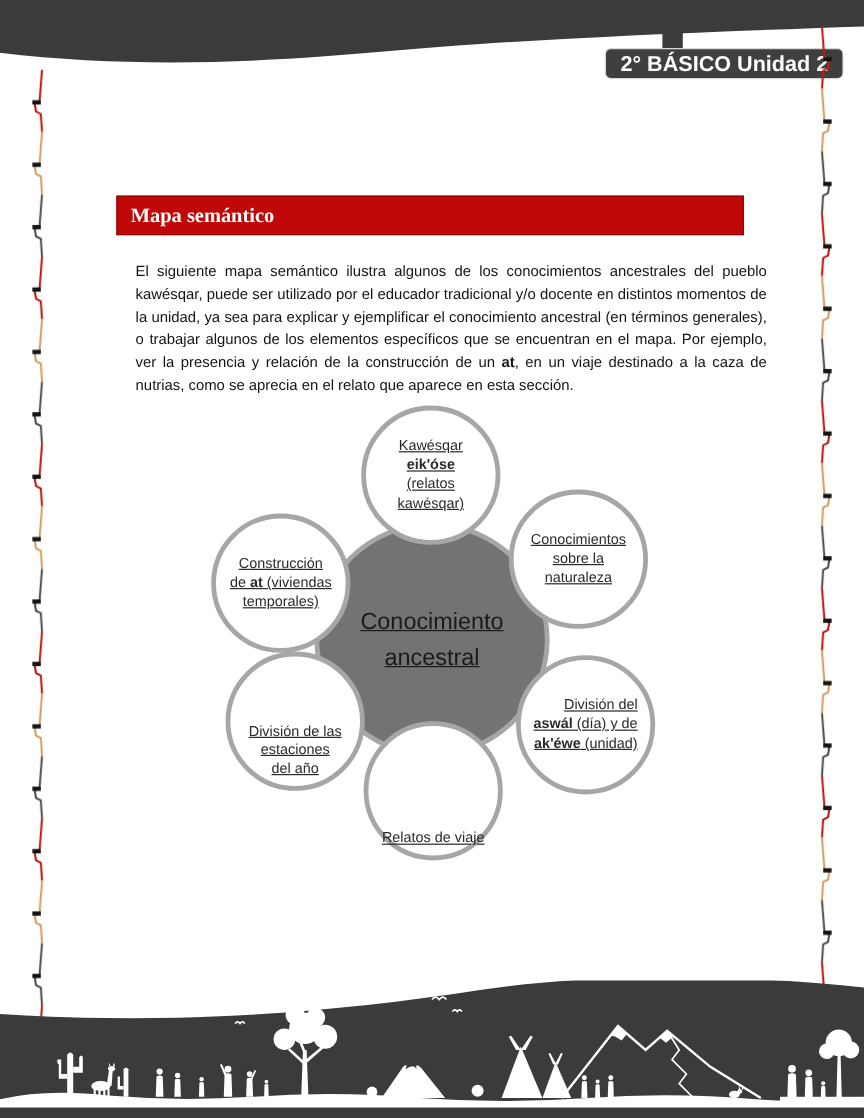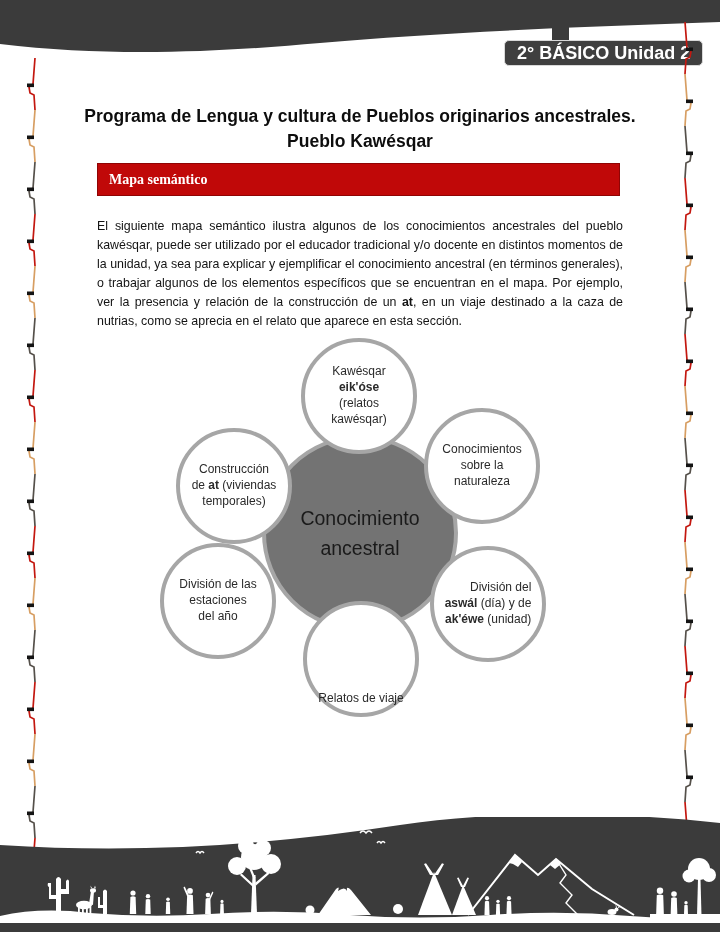--- a/index.html
+++ b/index.html
@@ -20,44 +20,44 @@
   .border-right{position:absolute;left:678px;top:22px;width:16px;height:800px;}
   
   .doc-title{
     position:absolute;left:80px;width:560px;top:104px;text-align:center;
     font-size:17.5px;font-weight:bold;color:#0d0d0d;line-height:1.4;
   }
   .section-banner{
     position:absolute;left:97px;top:163px;width:523px;height:33px;box-sizing:border-box;
     background:#c00808;border:1px solid #8f0404;
     color:#ffffff;font-family:"Liberation Serif",serif;font-weight:bold;
-    font-size:14px;line-height:31px;padding-left:11px;
+    font-size:17px;line-height:31px;padding-left:11px;
   }
   .intro-text{
-    position:absolute;left:97px;top:217px;width:526px;
+    position:absolute;left:113px;top:217px;width:526px;
     font-size:12.4px;line-height:1.53;color:#141414;text-align:justify;
     white-space:pre-line;
   }
   .seg-bold{font-weight:bold;}
   
   .circle{
     position:absolute;border-radius:50%;box-sizing:border-box;
     display:flex;align-items:center;justify-content:center;text-align:center;
     border:4px solid #a6a6a6;background:#ffffff;color:#2a2a2a;
-    font-size:12px;line-height:1.32;white-space:pre-line;
+    font-size:12px;line-height:1.32;white-space:pre-line;text-decoration:underline;
   }
   .circle-center{
     left:262px;top:435px;width:196px;height:196px;background:#737373;
     font-size:19.5px;line-height:1.55;color:#1a1a1a;
   }
   .node{width:116px;height:116px;padding:6px;}
   .node-top{left:301px;top:338px;}
   .node-upper-left{left:176px;top:428px;}
   .node-upper-right{left:424px;top:408px;}
-  .node-lower-left{left:160px;top:543px;}
+  .node-lower-left{left:188px;top:543px;align-items:flex-end;}
   .node-lower-right{left:430px;top:546px;text-align:right;}
   .node-bottom{left:303px;top:601px;align-items:flex-end;}
   
   .footer-scene{position:absolute;left:0;top:817px;width:720px;height:115px;}
 </style>
 </head>
 <body>
 
 <div class="page">
 
@@ -87,21 +87,20 @@
         <path d="M7,52 L9,78 L13,81 L12,87 L8,89 L7,104" stroke="#d79e62" stroke-width="1.7" fill="none"></path>
         <path d="M7,104 L9,130 L13,133 L12,139 L8,141 L7,156" stroke="#55504a" stroke-width="1.7" fill="none"></path>
         <rect x="8" y="25.5" width="7" height="3.6" fill="#141414"></rect>
         <rect x="8" y="77.5" width="7" height="3.6" fill="#141414"></rect>
         <rect x="8" y="129.5" width="7" height="3.6" fill="#141414"></rect>
       </pattern>
     </defs>
     <rect x="0" y="0" width="16" height="800" fill="url(#zigR)"></rect>
   </svg>
 
-  <div class="doc-title">Programa de Lengua y cultura de Pueblos originarios ancestrales. Pueblo Kawésqar</div>
 
   <div class="section-banner">Mapa semántico</div>
 
   <div class="intro-text"><span><span>El siguiente mapa semántico ilustra algunos de los conocimientos ancestrales del pueblo kawésqar, puede ser utilizado por el educador tradicional y/o docente en distintos momentos de la unidad, ya sea para explicar y ejemplificar el conocimiento ancestral (en términos generales), o trabajar algunos de los elementos específicos que se encuentran en el mapa. Por ejemplo, ver la presencia y relación de la construcción de un </span><span class="seg-bold">at</span><span>, en un viaje destinado a la caza de nutrias, como se aprecia en el relato que aparece en esta sección.</span></span></div>
 
   <div>
     <div class="circle circle-center"><span><span>Conocimiento
 ancestral</span></span></div>
     <div class="circle node node-top"><span><span>Kawésqar </span><span class="seg-bold">eik'óse</span><span>
 (relatos kawésqar)</span></span></div>

